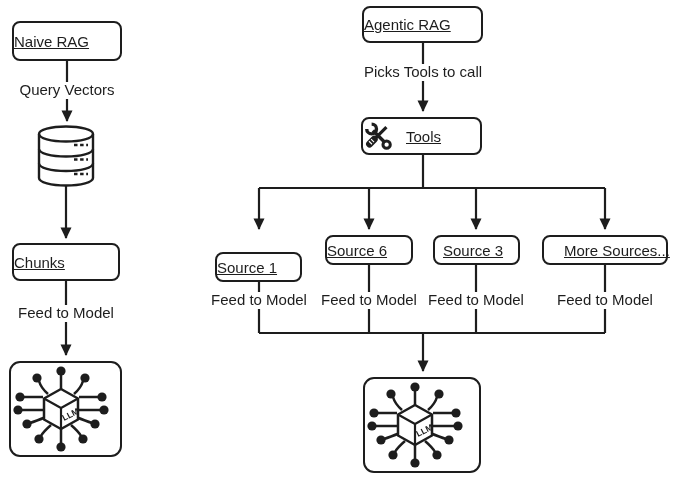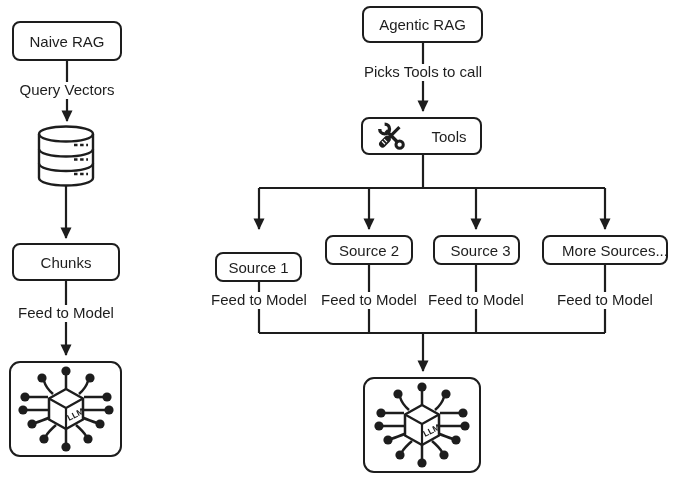--- a/index.html
+++ b/index.html
@@ -15,38 +15,38 @@
     overflow: hidden;
   }
   #wires { position: absolute; left: 0; top: 0; }
   .node {
     position: absolute;
     border: 2px solid var(--ink);
     border-radius: 8px;
     background: var(--bg);
     display: flex;
     align-items: center;
-    justify-content: center;
     font-size: 15px;
     white-space: nowrap;
     z-index: 2;
+    text-decoration: underline;
   }
   .node.llm-node { border-radius: 11px; }
   .edge-label {
     position: absolute;
     transform: translateX(-50%);
     background: var(--bg);
     padding: 0 4px;
     font-size: 15px;
     white-space: nowrap;
     z-index: 3;
     line-height: 1.1;
   }
   .icon-wrap { position: absolute; z-index: 2; }
-  .tools-row { display: flex; align-items: center; gap: 25px; }
+  .tools-row { display: flex; align-items: center; gap: 13px; }
   svg .ink-stroke { stroke: var(--ink); fill: none; }
   svg .ink-fill { fill: var(--ink); }
   svg .white-fill { fill: var(--bg); }
 </style>
 </head>
 <body>
 
 <div id="canvas">
 
   <svg id="wires" width="674" height="481">
@@ -159,21 +159,21 @@
         <circle cx="25.2" cy="25.2" r="3.9" stroke="#1d1d1d" stroke-width="3.2" fill="none"></circle>
       </svg>
       <span>Tools</span>
     </div>
   </div>
 
   <div class="node" style="left:215px; top:252px; width:87px; height:30px;">
     <span>Source 1</span>
   </div>
   <div class="node" style="left:325px; top:235px; width:88px; height:30px;">
-    <span>Source 2</span>
+    <span>Source 6</span>
   </div>
   <div class="node" style="left:433px; top:235px; width:87px; height:30px;padding-left:8px;">
     <span>Source 3</span>
   </div>
   <div class="node" style="left:542px; top:235px; width:126px; height:30px;padding-left:20px;">
     <span>More Sources...</span>
   </div>
 
   <div class="edge-label" style="left:259px; top:292px;">Feed to Model</div>
   <div class="edge-label" style="left:369px; top:292px;">Feed to Model</div>

